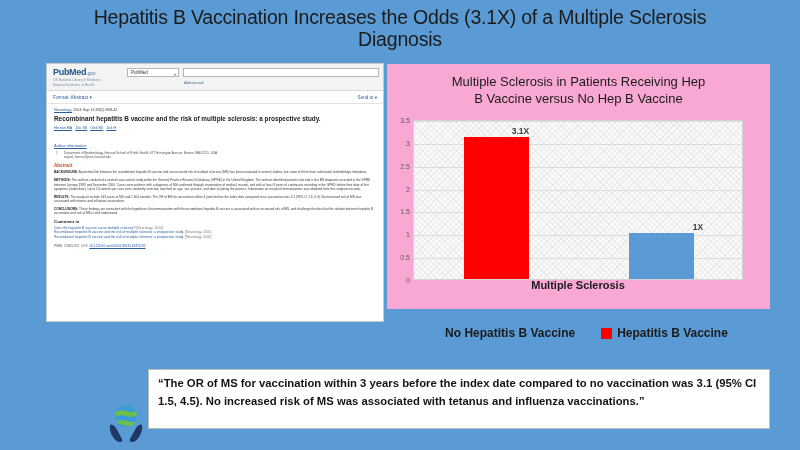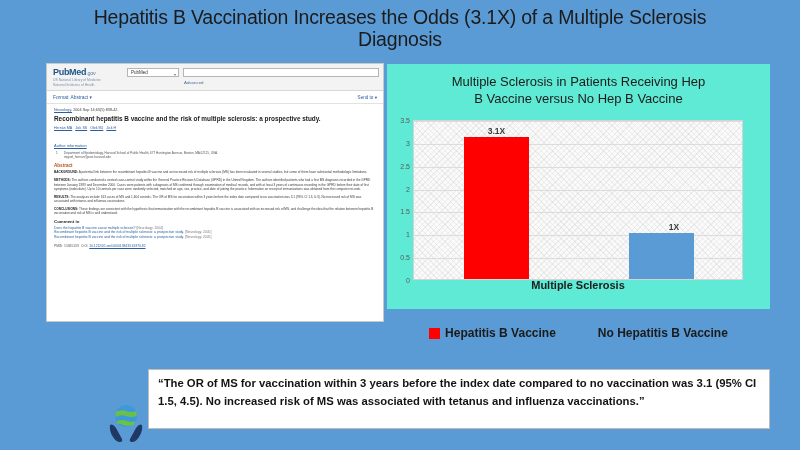--- a/index.html
+++ b/index.html
@@ -103,21 +103,21 @@
   .pm-comment { font-size: 3.4px; color: #2b5f9e; line-height: 4.6px; }
   .pm-comment .jref { color: #7d7d7d; }
   #pm-ids { font-size: 3.3px; color: #555; margin-top: 4px; }
   #pm-ids .doi { color: #2b5f9e; text-decoration: underline; }
 
   
   #chart-panel {
     position: absolute;
     left: 387px; top: 64px;
     width: 383px; height: 245px;
-    background: #5eead4;
+    background: #f9a8d4;
   }
   #chart-title {
     text-align: center;
     font-size: 13px;
     line-height: 17px;
     color: #1b1b1b;
     padding: 9px 26px 0 26px;
   }
   #plot-wrap {
     position: absolute;
@@ -149,20 +149,21 @@
     height: 1px; background: #dcdcdc;
   }
   .bar {
     position: absolute; bottom: 0;
   }
   .bar-label {
     position: absolute;
     font-size: 8.5px; font-weight: bold; color: #3b3b3b;
     text-align: center;
     transform: translateX(-50%);
+    margin-left: 24px;
   }
   #x-axis-label {
     position: absolute;
     left: 26px; top: 159px; width: 330px;
     text-align: center;
     font-size: 11px; font-weight: bold; color: #1b1b1b;
   }
   #chart-legend {
     position: absolute;
     left: 0; top: 262px; width: 383px;
@@ -301,26 +302,26 @@
         <div class="bar" style="left: 50px; width: 65px; height: 141.714px; background: rgb(255, 0, 0);"></div>
         <div class="bar-label" style="left: 82.5px; top: 5.28571px;">3.1X</div>
         <div class="bar" style="left: 215px; width: 65px; height: 45.7143px; background: rgb(91, 155, 213);"></div>
         <div class="bar-label" style="left: 260px; top: 101.286px;">1X</div>
       </div>
     <div id="x-axis-label">Multiple Sclerosis</div>
   </div>
 
   <div id="chart-legend">
     <div class="legend-item">
+      <span class="legend-swatch" style="background: rgb(91, 155, 213);"></span>
+      <span class="legend-text">No Hepatitis B Vaccine</span>
+    </div>
+    <div class="legend-item">
       <span class="legend-swatch" style="background: rgb(255, 0, 0);"></span>
       <span class="legend-text">Hepatitis B Vaccine</span>
-    </div>
-    <div class="legend-item">
-      <span class="legend-swatch" style="background: rgb(91, 155, 213);"></span>
-      <span class="legend-text">No Hepatitis B Vaccine</span>
     </div>
   </div>
 </div>
 
 <div id="quote-box">
   <div id="quote-text">“The OR of MS for vaccination within 3 years before the index date compared to no vaccination was 3.1 (95% CI 1.5, 4.5). No increased risk of MS was associated with tetanus and influenza vaccinations.”</div>
 </div>
 
 <div id="logo">
   <div id="logo-mark">

